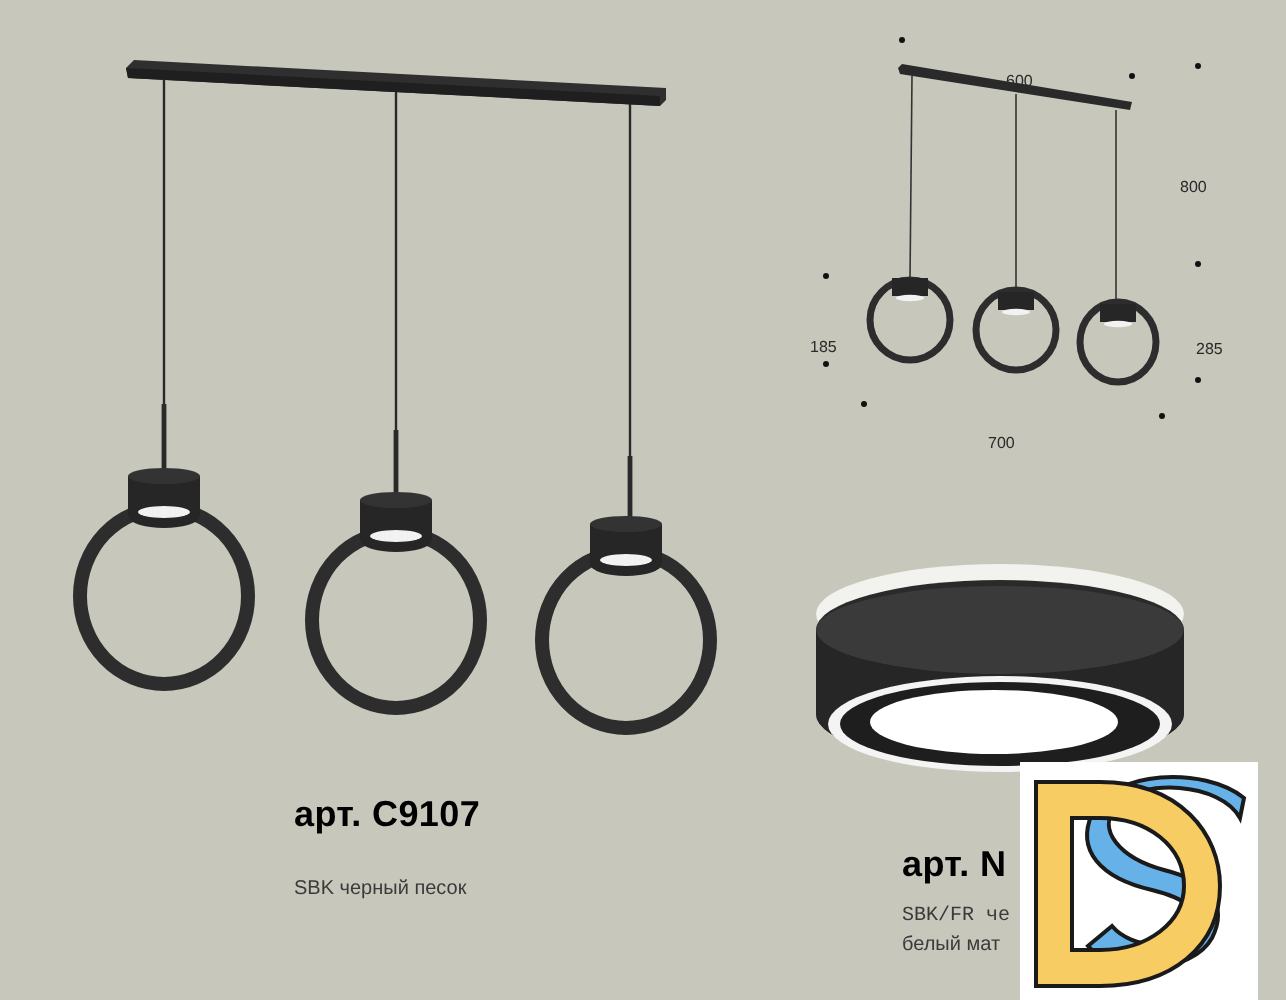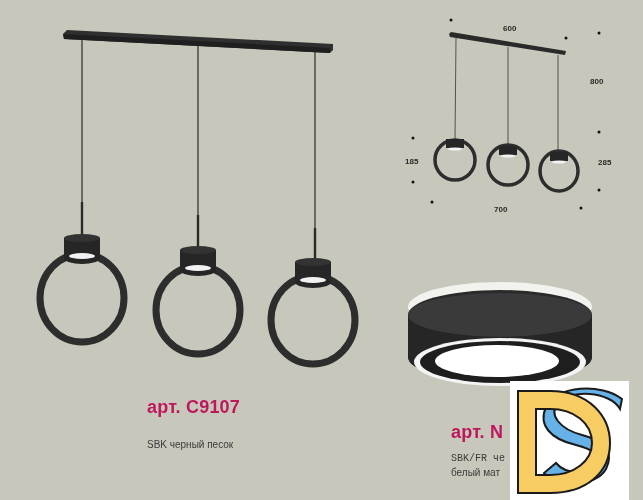--- a/index.html
+++ b/index.html
@@ -3,23 +3,23 @@
   <meta charset="utf-8">
   <style>
     html, body { margin: 0; padding: 0; }
     body {
       width: 643px; height: 500px; overflow: hidden;
       background: #c8c7bb; position: relative;
       font-family: "Liberation Sans", "DejaVu Sans", sans-serif;
     }
     .abs { position: absolute; }
     svg { position: absolute; left: 0; top: 0; }
-    .art-title { font-weight: bold; font-size: 18px; color: #be185d; letter-spacing: 0.2px; }
+    .art-title { font-weight: bold; font-size: 18px; color: #000000; letter-spacing: 0.2px; }
     .art-sub { font-size: 10px; color: #3a3a3a; line-height: 14px; }
-    .dim { font-size: 8px; font-weight: bold; color: #2a2a2a; }
+    .dim { font-size: 8px; font-weight: normal; color: #2a2a2a; margin-top: 12px; }
     .logo-box { background: #ffffff; }
   </style>
 </head>
 <body>
 
 <svg width="643" height="500" viewBox="0 0 643 500">
 
   <polygon points="63,34 67,30 333,44 333,50 330,53 64,39" fill="#2f2f2f"></polygon>
   <polygon points="63,34 330,48 330,53 64,39" fill="#1f1f1f"></polygon>
 

